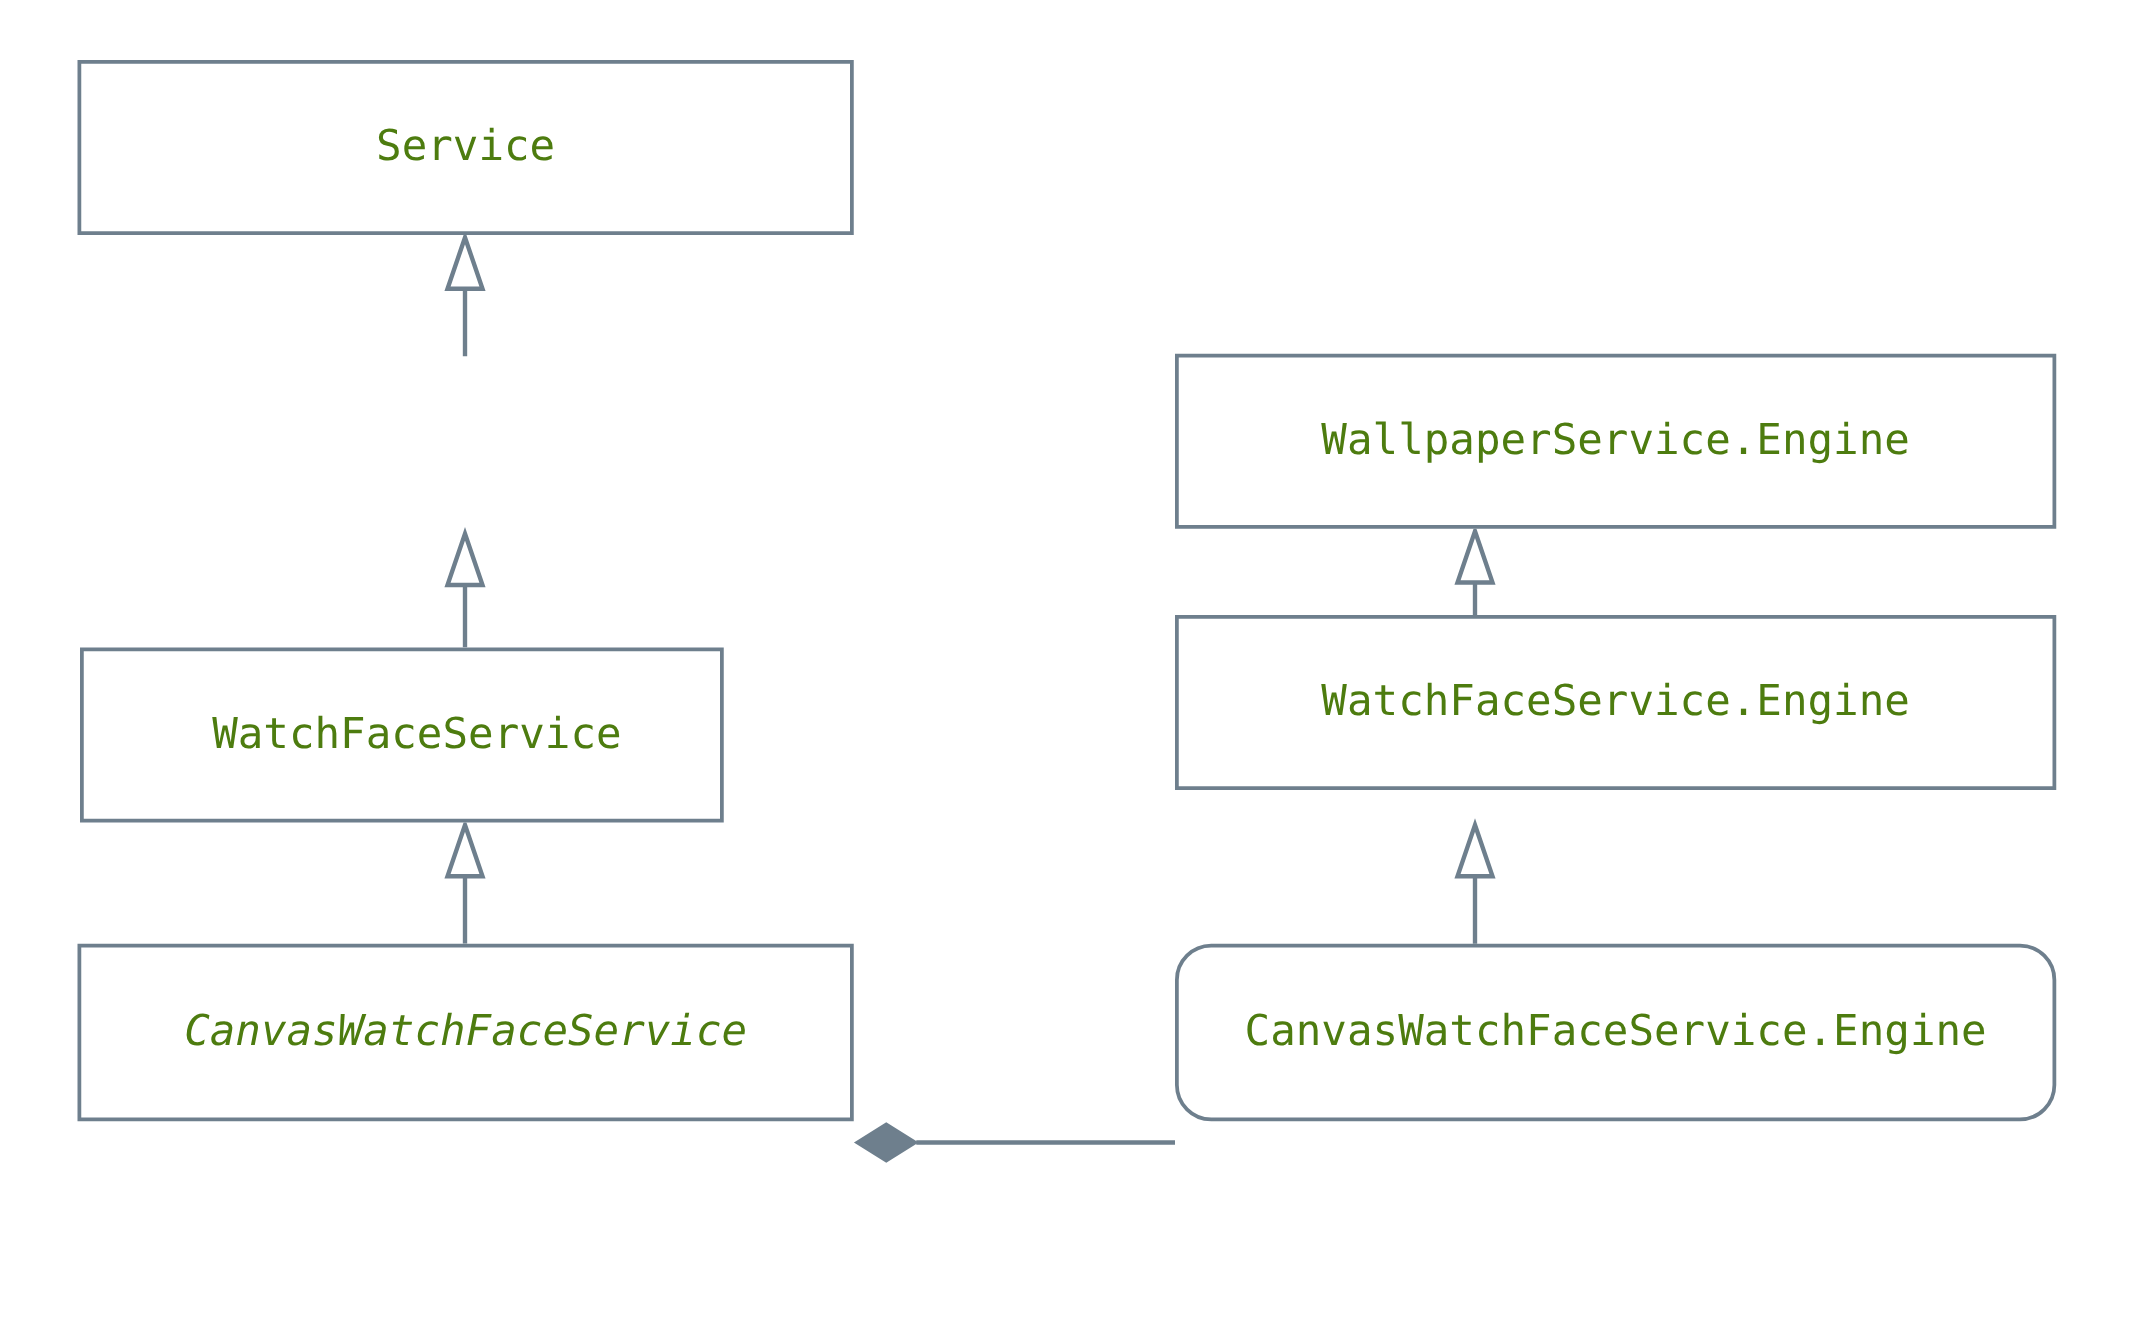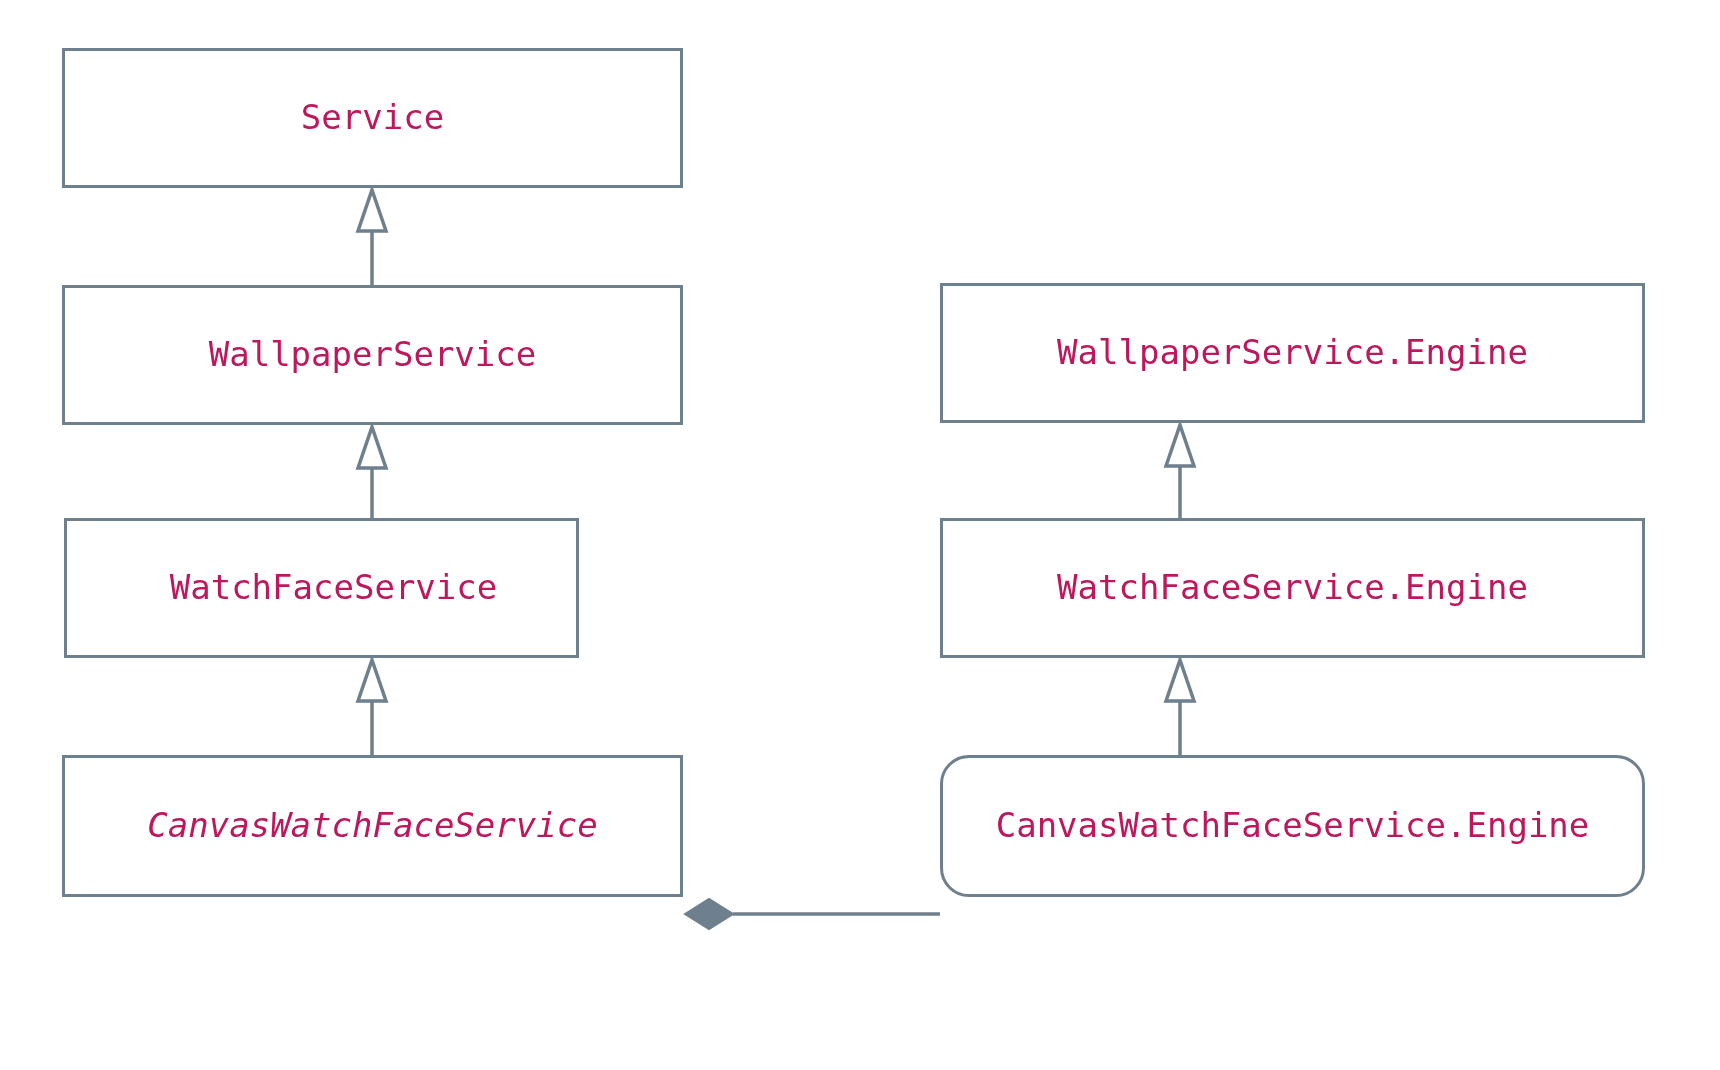--- a/index.html
+++ b/index.html
@@ -32,33 +32,33 @@
     border: 3px solid #6e7f8d;
     background: #ffffff;
     display: flex;
     align-items: center;
     justify-content: center;
   }
   .uml-class-name {
     font-family: "DejaVu Sans Mono", "Liberation Mono", monospace;
     font-size: 34px;
     line-height: 1.1;
-    color: #be185d;
+    color: #4d7c0f;
     letter-spacing: 0px;
     white-space: nowrap;
     text-align: center;
   }
   
   #box-service            { left: 62px;  top: 48px;  width: 621px; height: 140px; }
   #box-wallpaperservice   { left: 62px;  top: 285px; width: 621px; height: 140px; }
   #box-watchfaceservice   { left: 64px;  top: 518px; width: 515px; height: 140px; padding-left: 24px; }
   #box-canvaswatchfaceservice { left: 62px; top: 755px; width: 621px; height: 142px; font-style: italic; }
   
   #box-wallpaperservice-engine { left: 940px; top: 283px; width: 705px; height: 140px; }
-  #box-watchfaceservice-engine { left: 940px; top: 518px; width: 705px; height: 140px; }
+  #box-watchfaceservice-engine { left: 940px; top: 492px; width: 705px; height: 140px; }
   #box-canvaswatchfaceservice-engine { left: 940px; top: 755px; width: 705px; height: 142px; border-radius: 29px; }
 </style>
 </head>
 <body>
 
 <div id="diagram-canvas">
 
   <svg id="edge-layer" viewBox="0 0 1720 1070" width="1720" height="1070" xmlns="http://www.w3.org/2000/svg">
 
     <g>
@@ -89,23 +89,20 @@
     <g>
       <line x1="733" y1="914" x2="940" y2="914" stroke="#6e7f8d" stroke-width="3.5"></line>
       <polygon points="685,914 709,899 733,914 709,929" fill="#6e7f8d" stroke="#6e7f8d" stroke-width="2" stroke-linejoin="miter"></polygon>
     </g>
   </svg>
 
   <div class="uml-class-box" id="box-service">
     <span class="uml-class-name">Service</span>
   </div>
 
-  <div class="uml-class-box" id="box-wallpaperservice">
-    <span class="uml-class-name">WallpaperService</span>
-  </div>
 
   <div class="uml-class-box" id="box-watchfaceservice">
     <span class="uml-class-name">WatchFaceService</span>
   </div>
 
   <div class="uml-class-box" id="box-canvaswatchfaceservice">
     <span class="uml-class-name">CanvasWatchFaceService</span>
   </div>
 
   <div class="uml-class-box" id="box-wallpaperservice-engine">

